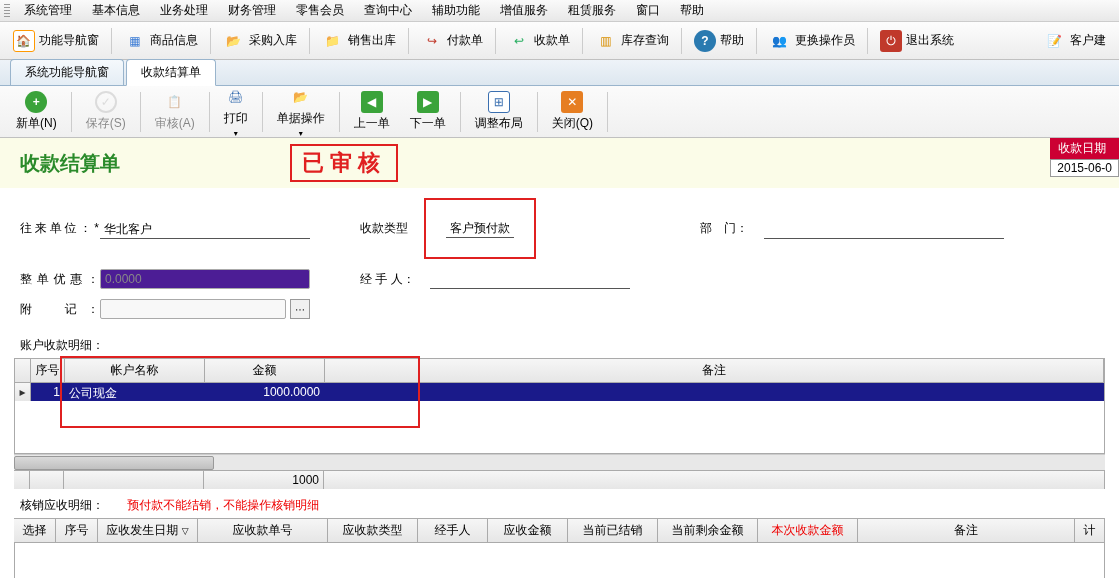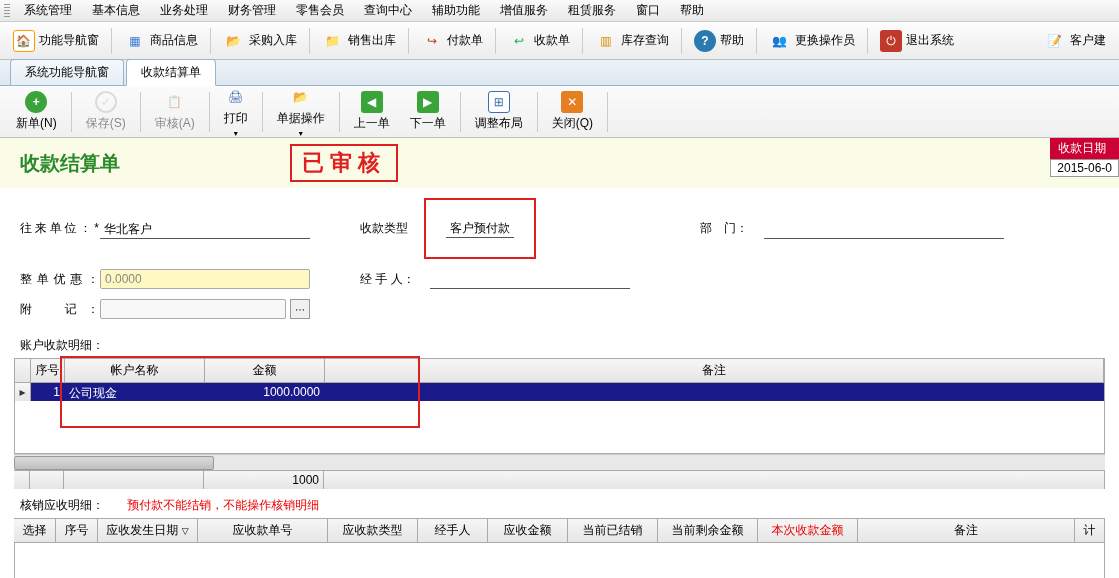--- a/index.html
+++ b/index.html
@@ -31,21 +31,21 @@
 .date-badge { position: absolute; right: 0; top: 0; }
 .date-badge-label { background: #cc0033; color: #fff; font-size: 12px; padding: 2px 8px; }
 .date-badge-value { background: #fff; border: 1px solid #999; padding: 1px 6px; font-size: 12px; }
 
 .form-area { padding: 10px 20px 4px; }
 .form-row { display: flex; align-items: center; margin-bottom: 10px; }
 .form-cell { display: flex; align-items: center; }
 .fl { width: 80px; text-align: justify; text-align-last: justify; letter-spacing: 1px; }
 .fv { border-bottom: 1px solid #555; min-width: 180px; padding: 2px 4px; height: 20px; }
 .fv.boxed { border: 1px solid #aaa; background: #f8f8f8; border-radius: 2px; }
-.fv.ro { background: #fef9c3; }
+.fv.ro { background: #4c1d95; }
 .red-callout { border: 2px solid #e02020; padding: 20px; }
 .attach-btn { width: 20px; height: 20px; border: 1px solid #999; background: #f0f0f0; margin-left: 4px; display: flex; align-items: center; justify-content: center; font-size: 10px; }
 
 .section-label { padding: 4px 20px; }
 .grid-wrap { margin: 0 14px; border: 1px solid #aaa; }
 .grid-head { display: flex; background: linear-gradient(#f6f6f6, #e6e6e6); border-bottom: 1px solid #aaa; }
 .gh-cell { border-right: 1px solid #aaa; padding: 3px 4px; text-align: center; }
 .grid-body { height: 70px; overflow: auto; background: #fff; }
 .grid-row { display: flex; background: #1a1a8a; color: #fff; }
 .gb-cell { border-right: 1px solid #1a1a8a; padding: 2px 4px; height: 18px; }

